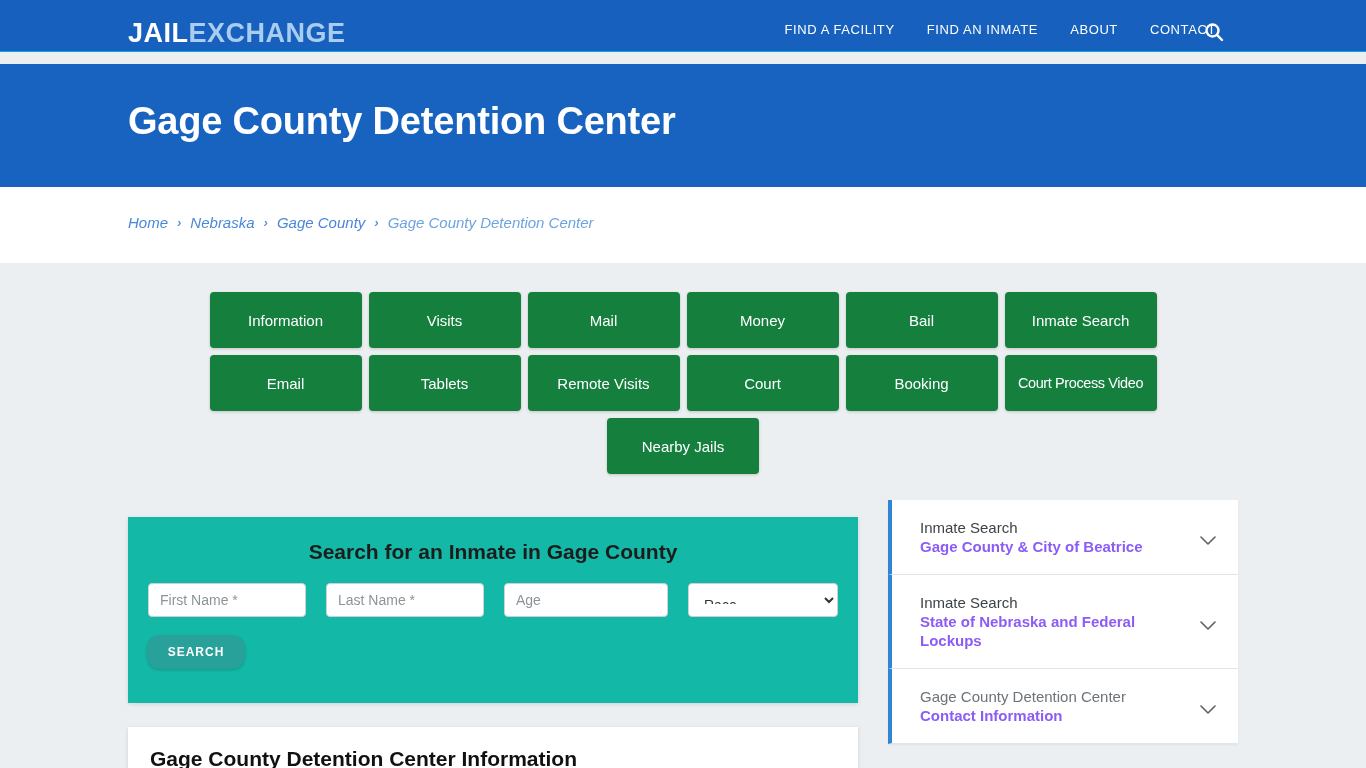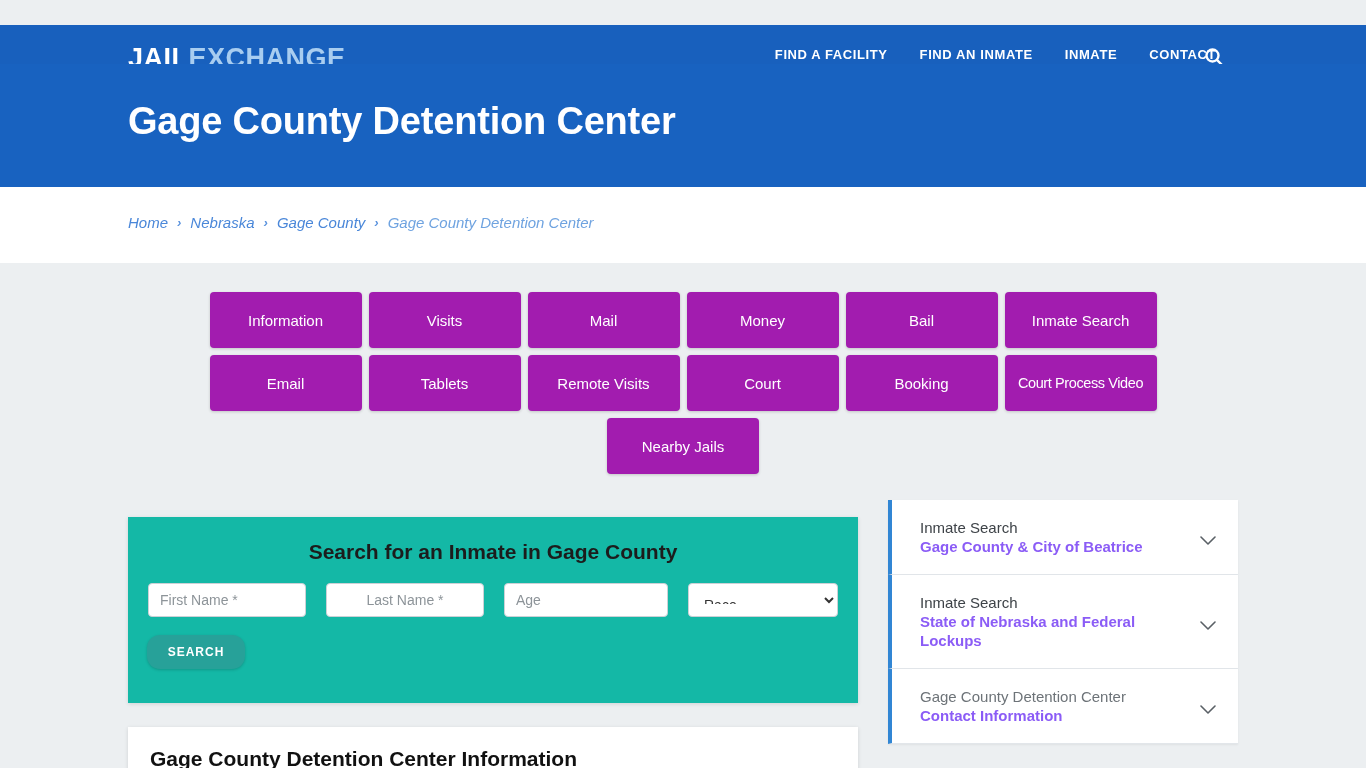--- a/index.html
+++ b/index.html
@@ -8,37 +8,36 @@
     overflow: hidden;
     background: #eceff1;
     font-family: "Liberation Sans", sans-serif;
   }
 
   
   .topbar {
     position: absolute; left: 0; top: 0;
     width: 1366px; height: 52px;
     background: #1860bd;
-    border-bottom: 4px solid #0ea5e9;
-    margin-top: 25px;
+    border-bottom: 1px solid #0ea5e9;
   }
   .logo {
     position: absolute; left: 128px; top: 18px;
     font-size: 27px; font-weight: bold;
     letter-spacing: 0.5px; white-space: nowrap;
   }
   .logo .j { color: #ffffff; }
   .logo .e { color: #a8cdf0; }
 
   .nav {
     position: absolute; right: 150px; top: 22px;
     display: flex; align-items: center; gap: 32px;
   }
   .nav a {
-    color: #ffffff; font-size: 13px; font-weight: bold;
+    color: #ffffff; font-size: 13px; font-weight: normal;
     letter-spacing: 0.6px; text-decoration: none; white-space: nowrap;
   }
   .search-btn {
     position: absolute; right: 140px; top: 20px;
     width: 24px; height: 24px; cursor: pointer;
   }
 
   
   .hero {
     position: absolute; left: 0; top: 64px;
@@ -68,21 +67,21 @@
 
   
   .tiles {
     position: absolute; left: 138px; top: 292px;
     width: 1090px;
     display: flex; flex-wrap: wrap; gap: 7px;
     justify-content: center;
   }
   .tile {
     width: 152px; height: 56px;
-    background: #a21caf;
+    background: #15803d;
     border-radius: 4px;
     color: #ffffff; font-size: 15px;
     display: flex; align-items: center; justify-content: center;
     cursor: pointer;
     box-shadow: 0 1px 3px rgba(0,0,0,0.18);
     white-space: nowrap;
   }
   .tile.wide { letter-spacing: -0.4px; font-size: 14.5px; }
 
   
@@ -105,21 +104,21 @@
     height: 34px;
     border: 1px solid #ccd1d6;
     border-radius: 4px;
     padding: 12px 11px;
     font-size: 14px; color: #333;
     font-family: "Liberation Sans", sans-serif;
     background: #ffffff;
   }
   .form-row input::placeholder { color: #8d9499; }
   .f-first { width: 158px; }
-  .f-last  { width: 158px; text-align: center; }
+  .f-last  { width: 158px; }
   .f-age   { width: 164px; }
   .f-race  { width: 162px; color: #333; }
   .search-submit {
     margin: 18px 0 0 19px;
     width: 98px; height: 34px;
     background: #27a199; color: #ffffff;
     border: none; border-radius: 13px;
     font-size: 12px; font-weight: bold; letter-spacing: 1px;
     cursor: pointer;
     box-shadow: 0 1px 3px rgba(0,0,0,0.18);
@@ -164,21 +163,21 @@
 <body>
 
 <div class="topbar">
   <div class="logo">
     <span class="j">JAIL</span><span class="e">EXCHANGE</span>
   </div>
 
   <div class="nav">
     <a href="#">FIND A FACILITY</a>
     <a href="#">FIND AN INMATE</a>
-    <a href="#">INMATE</a>
+    <a href="#">ABOUT</a>
     <a href="#">CONTACT</a>
   </div>
 
   <div class="search-btn">
     <svg width="24" height="24" viewBox="0 0 24 24" fill="none" stroke="#ffffff" stroke-width="2.4">
       <circle cx="10.5" cy="10.5" r="6"></circle>
       <line x1="15.2" y1="15.2" x2="20" y2="20" stroke-linecap="round"></line>
     </svg>
   </div>
 </div>

